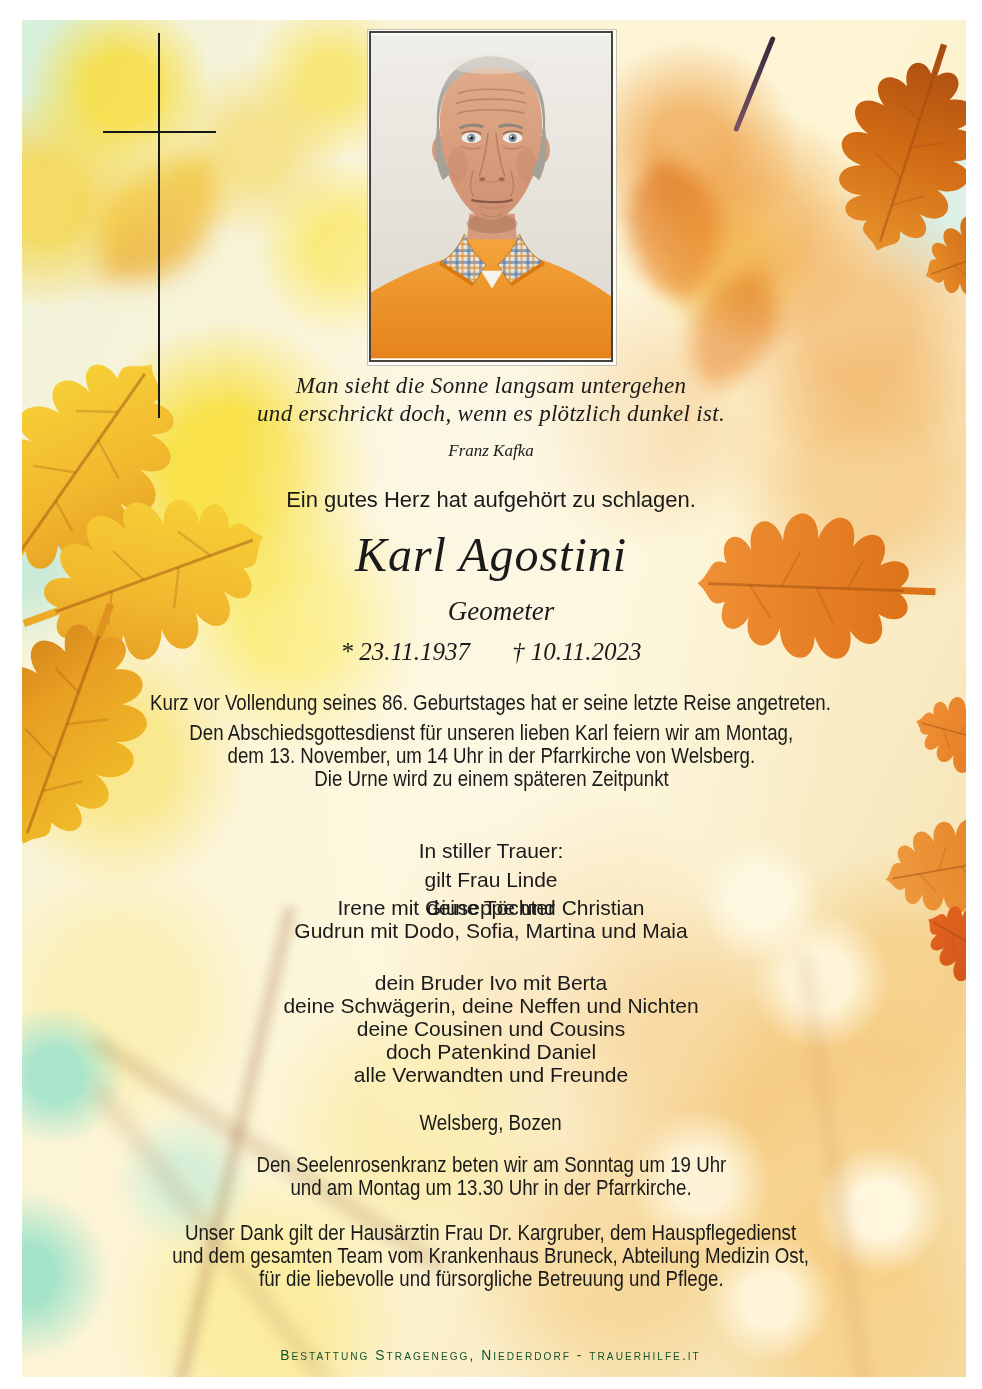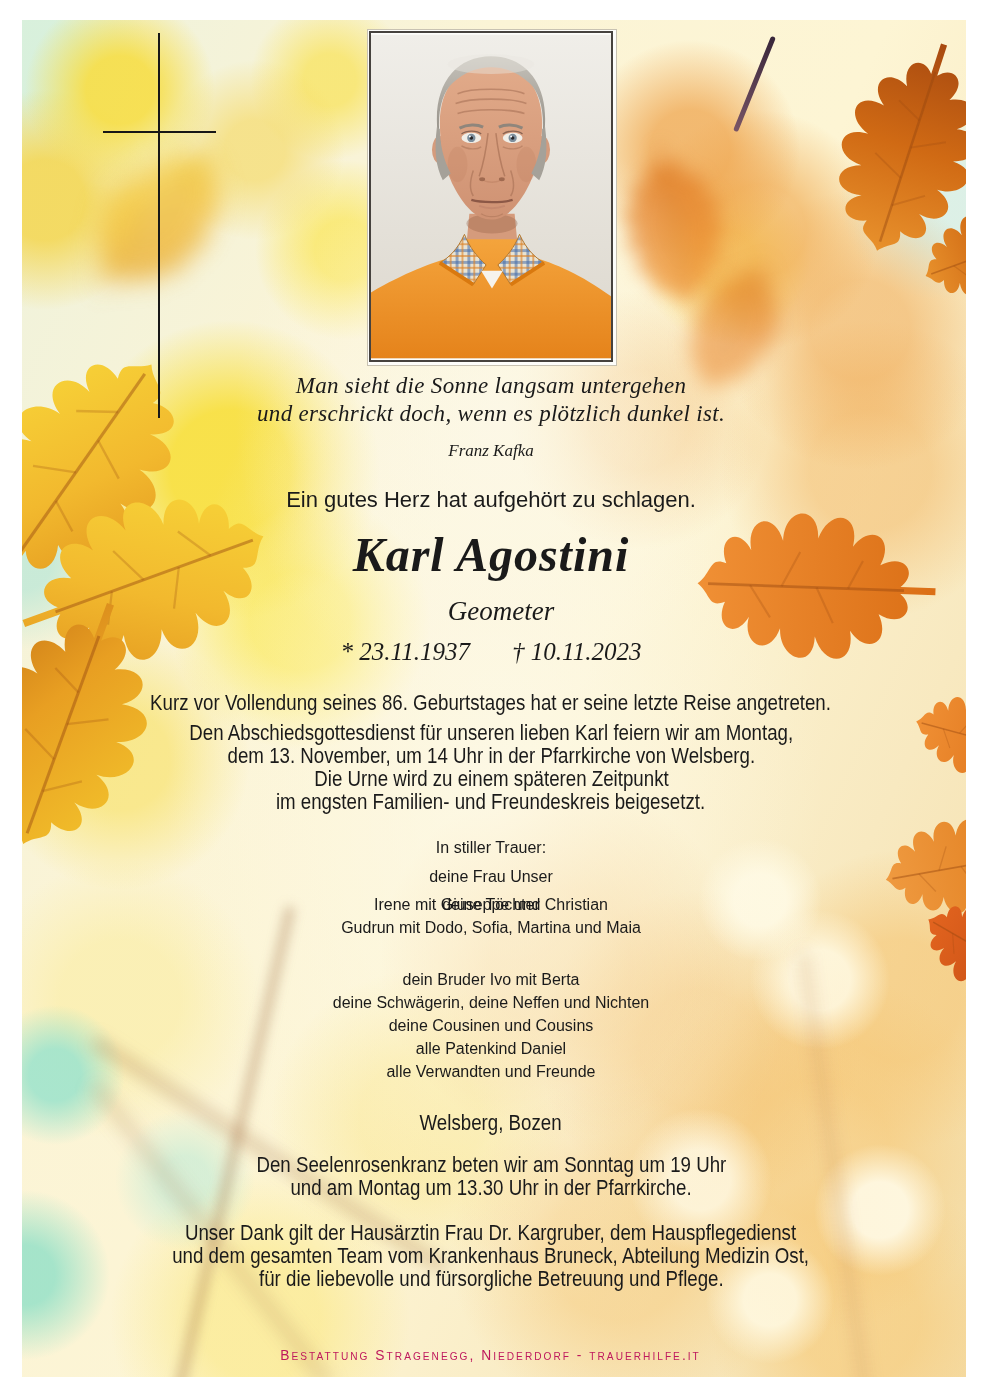--- a/index.html
+++ b/index.html
@@ -54,28 +54,28 @@
   
   .photo-frame{position:absolute;left:367px;top:29px;width:246px;height:333px;
                background:#fdfdfa;padding:1px;border:1px solid #c8c2b2;}
   .photo-inner{border:2px solid #46423e;width:240px;height:327px;overflow:hidden;}
   
   .line{position:absolute;left:0;right:0;text-align:center;white-space:nowrap;}
   .script{font-family:"Liberation Serif",serif;font-style:italic;}
   .quote{font-size:23px;letter-spacing:.3px;}
   .kafka{font-size:17px;}
   .opening{font-size:22px;}
-  .name{font-size:48px;letter-spacing:1px;font-weight:bold;}
+  .name{font-size:48px;letter-spacing:1px;}
   .prof{font-size:27px;margin-left:20px;}
   .dates{font-size:25px;}
   .dates .gap{display:inline-block;width:42px;}
   .body{font-size:22px;}
   .body .nw{display:inline-block;transform:scaleX(.85);transform-origin:50% 50%;}
-  .list{font-size:16px;}
-  .footer{font-size:15px;font-variant:small-caps;letter-spacing:2.2px;color:#be185d;}
+  .list{font-size:21px;}
+  .footer{font-size:15px;font-variant:small-caps;letter-spacing:2.2px;color:#14532d;}
   .footer .nw{display:inline-block;transform:scaleX(.92);transform-origin:50% 50%;}
 </style>
 </head>
 <body>
 
 <svg width="0" height="0" style="position:absolute">
   <defs>
     <g id="oakLeaf">
       <path d="M50 4 C56 12 66 10 62 20 C76 14 84 26 70 34 C88 30 94 46 76 52 C96 52 98 72 78 72
                C96 78 94 96 74 92 C88 102 80 116 64 108 C72 122 60 130 52 120 L52 140 L48 140 L48 120
@@ -260,31 +260,30 @@
   <div class="line script name" style="top:527px">Karl Agostini</div>
   <div class="line script prof" style="top:596px">Geometer</div>
   <div class="line script dates" style="top:638px">
     <span>* 23.11.1937</span><span class="gap"></span><span>† 10.11.2023</span>
   </div>
 
   <div class="line body" style="top:690px"><span class="nw">Kurz vor Vollendung seines 86. Geburtstages hat er seine letzte Reise angetreten.</span></div>
   <div class="line body" style="top:720px"><span class="nw">Den Abschiedsgottesdienst für unseren lieben Karl feiern wir am Montag,</span></div>
   <div class="line body" style="top:743px"><span class="nw">dem 13. November, um 14 Uhr in der Pfarrkirche von Welsberg.</span></div>
   <div class="line body" style="top:766px"><span class="nw">Die Urne wird zu einem späteren Zeitpunkt</span></div>
-  <div class="line body" style="top:789px"><span class="nw">im engsten Familien- und Freundeskreis beigesetzt.</span></div>
 
   <div class="line list" style="top:839px">In stiller Trauer:</div>
-  <div class="line list" style="top:868px">deine Frau Unser</div>
+  <div class="line list" style="top:868px">gilt Frau Linde</div>
   <div class="line list" style="top:896px">deine Töchter</div>
   <div class="line list" style="top:919px">Gudrun mit Dodo, Sofia, Martina und Maia</div>
   <div class="line list" style="top:896px">Irene mit Giuseppe und Christian</div>
   <div class="line list" style="top:971px">dein Bruder Ivo mit Berta</div>
   <div class="line list" style="top:994px">deine Schwägerin, deine Neffen und Nichten</div>
   <div class="line list" style="top:1017px">deine Cousinen und Cousins</div>
-  <div class="line list" style="top:1040px">alle Patenkind Daniel</div>
+  <div class="line list" style="top:1040px">doch Patenkind Daniel</div>
   <div class="line list" style="top:1063px">alle Verwandten und Freunde</div>
 
   <div class="line body" style="top:1110px"><span class="nw">Welsberg, Bozen</span></div>
 
   <div class="line body" style="top:1152px"><span class="nw">Den Seelenrosenkranz beten wir am Sonntag um 19 Uhr</span></div>
   <div class="line body" style="top:1175px"><span class="nw">und am Montag um 13.30 Uhr in der Pfarrkirche.</span></div>
 
   <div class="line body" style="top:1220px"><span class="nw">Unser Dank gilt der Hausärztin Frau Dr. Kargruber, dem Hauspflegedienst</span></div>
   <div class="line body" style="top:1243px"><span class="nw">und dem gesamten Team vom Krankenhaus Bruneck, Abteilung Medizin Ost,</span></div>
   <div class="line body" style="top:1266px"><span class="nw">für die liebevolle und fürsorgliche Betreuung und Pflege.</span></div>

